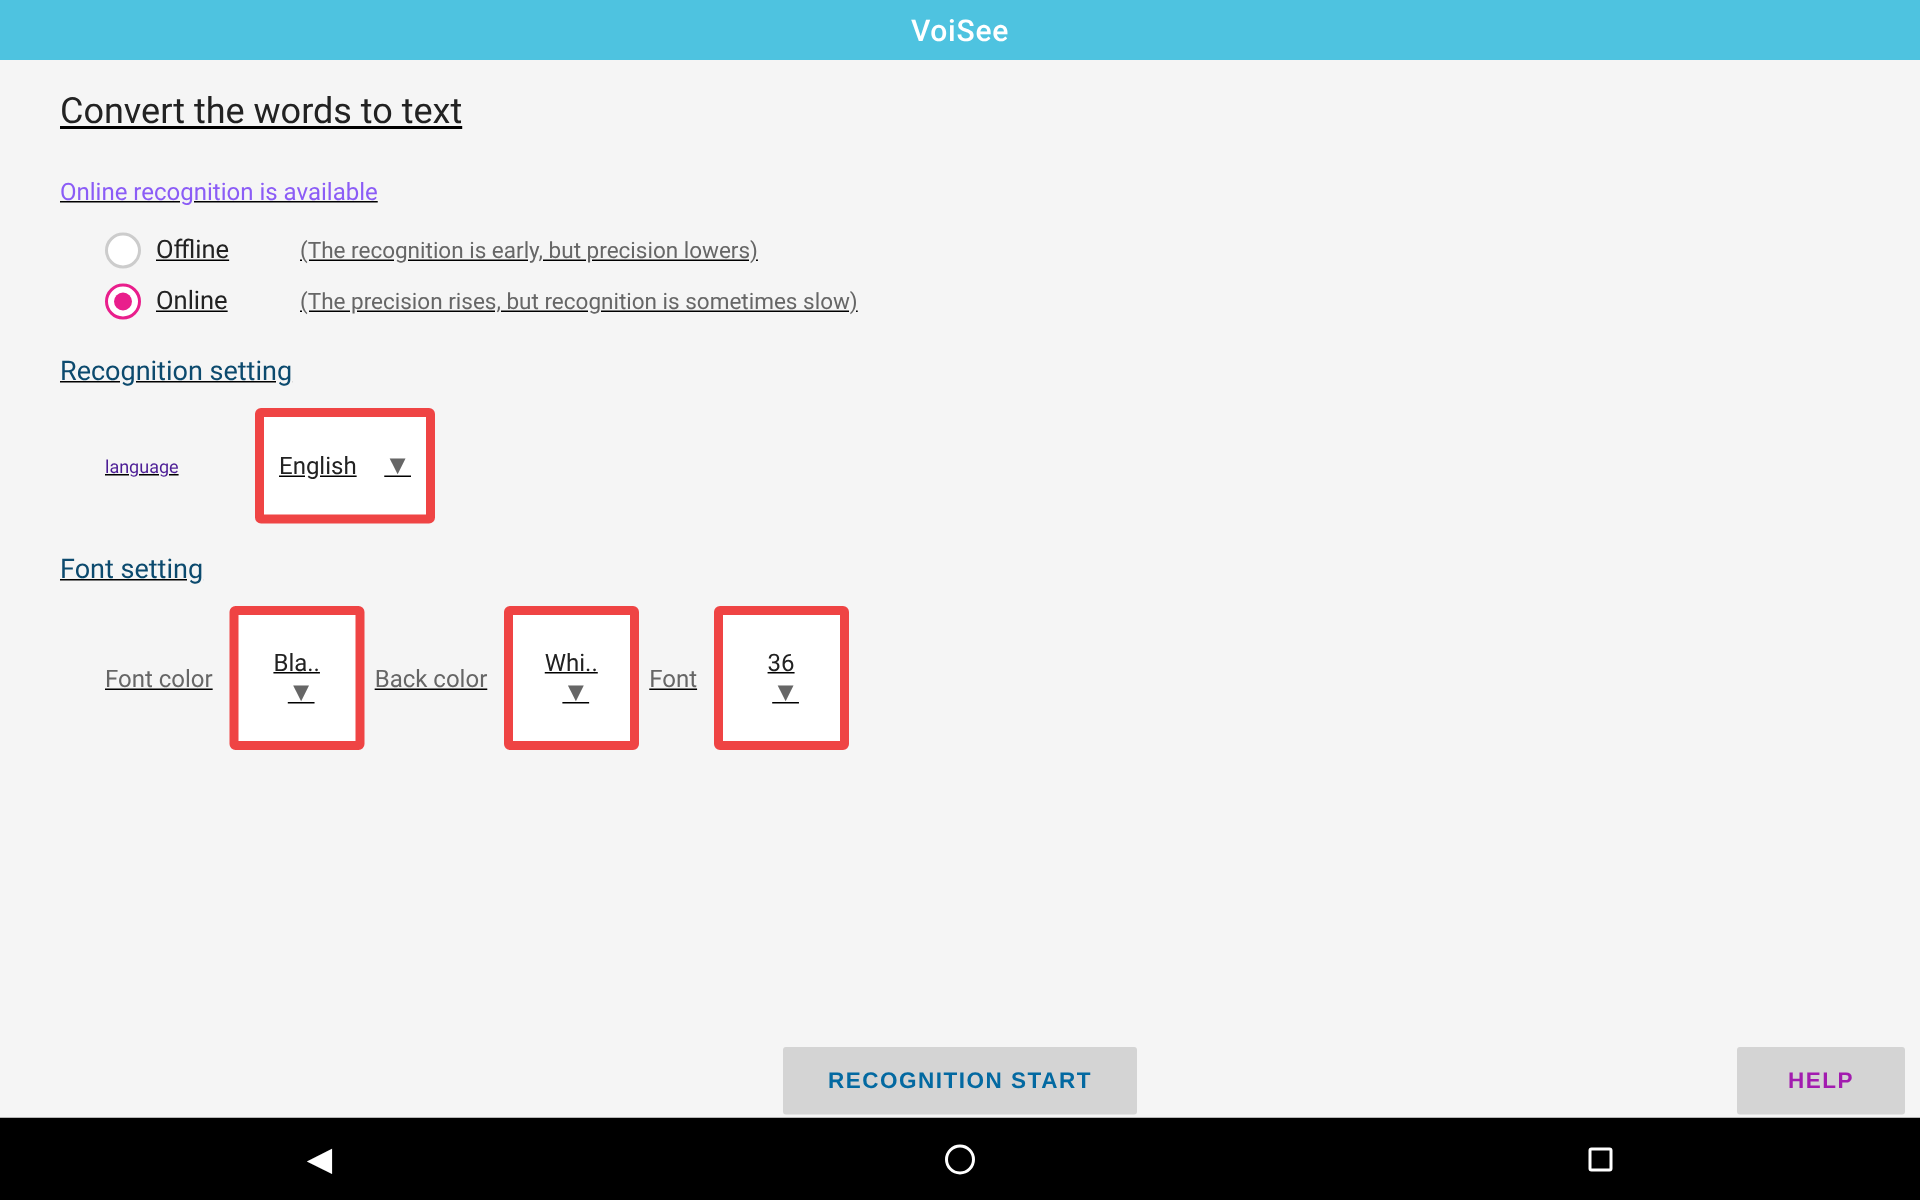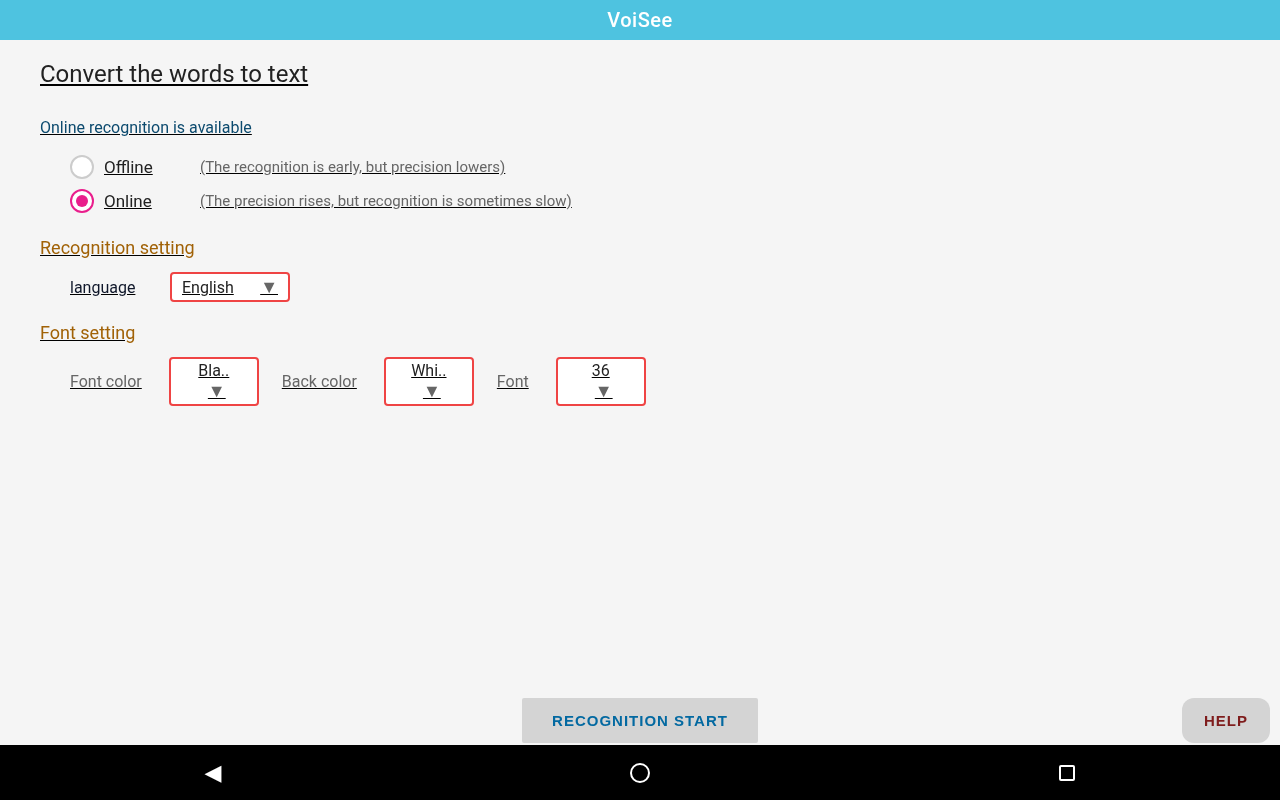--- a/index.html
+++ b/index.html
@@ -32,21 +32,21 @@
 
     #page-title {
       font-size: 24px;
       color: #222;
       font-weight: 400;
       margin-bottom: 30px;
     }
 
     
     #online-status {
-      color: #0c4a6e;
+      color: #8b5cf6;
       font-size: 16px;
       margin-bottom: 18px;
     }
 
     
     .radio-row {
       display: flex;
       align-items: center;
       margin-bottom: 10px;
       margin-left: 30px;
@@ -85,43 +85,43 @@
       color: #666;
     }
 
     
     #recognition-section {
       margin-top: 24px;
       margin-bottom: 20px;
     }
     .section-title {
       font-size: 18px;
-      color: #a16207;
+      color: #0c4a6e;
       font-weight: 400;
       margin-bottom: 14px;
     }
     .setting-row {
       display: flex;
       align-items: center;
       margin-left: 30px;
     }
     .setting-label {
-      font-size: 16px;
-      color: #0f172a;
+      font-size: 12px;
+      color: #4c1d95;
       min-width: 100px;
     }
 
     
     .dropdown-select {
       display: flex;
       align-items: center;
       background: white;
-      border: 2px solid #ef4444;
+      border: 6px solid #ef4444;
       border-radius: 4px;
-      padding: 2px 10px;
+      padding: 22px 10px;
       cursor: pointer;
       min-width: 120px;
       position: relative;
     }
     .dropdown-select span.value {
       font-size: 16px;
       color: #222;
       flex: 1;
     }
     .dropdown-arrow {
@@ -131,21 +131,21 @@
     }
 
     
     #font-section {
       margin-top: 10px;
     }
     .font-row {
       display: flex;
       align-items: center;
       margin-left: 30px;
-      gap: 23px;
+      gap: 7px;
     }
     .font-label {
       font-size: 16px;
       color: #666;
       margin-right: 4px;
     }
     .dropdown-select.small {
       min-width: 90px;
       flex-direction: column;
     }
@@ -167,27 +167,27 @@
       font-size: 15px;
       font-weight: 600;
       letter-spacing: 1px;
       color: #0369a1;
       cursor: pointer;
       border-radius: 2px;
     }
     #help-btn {
       background: #d4d4d4;
       border: none;
-      padding: 14px 22px;
+      padding: 14px 34px;
       font-size: 15px;
       font-weight: 600;
       letter-spacing: 1px;
-      color: #7f1d1d;
-      cursor: pointer;
-      border-radius: 12px;
+      color: #a21caf;
+      cursor: pointer;
+      border-radius: 2px;
       position: absolute;
       right: 10px;
     }
 
     
     #nav-bar {
       width: 100%;
       height: 55px;
       background: #000;
       display: flex;

